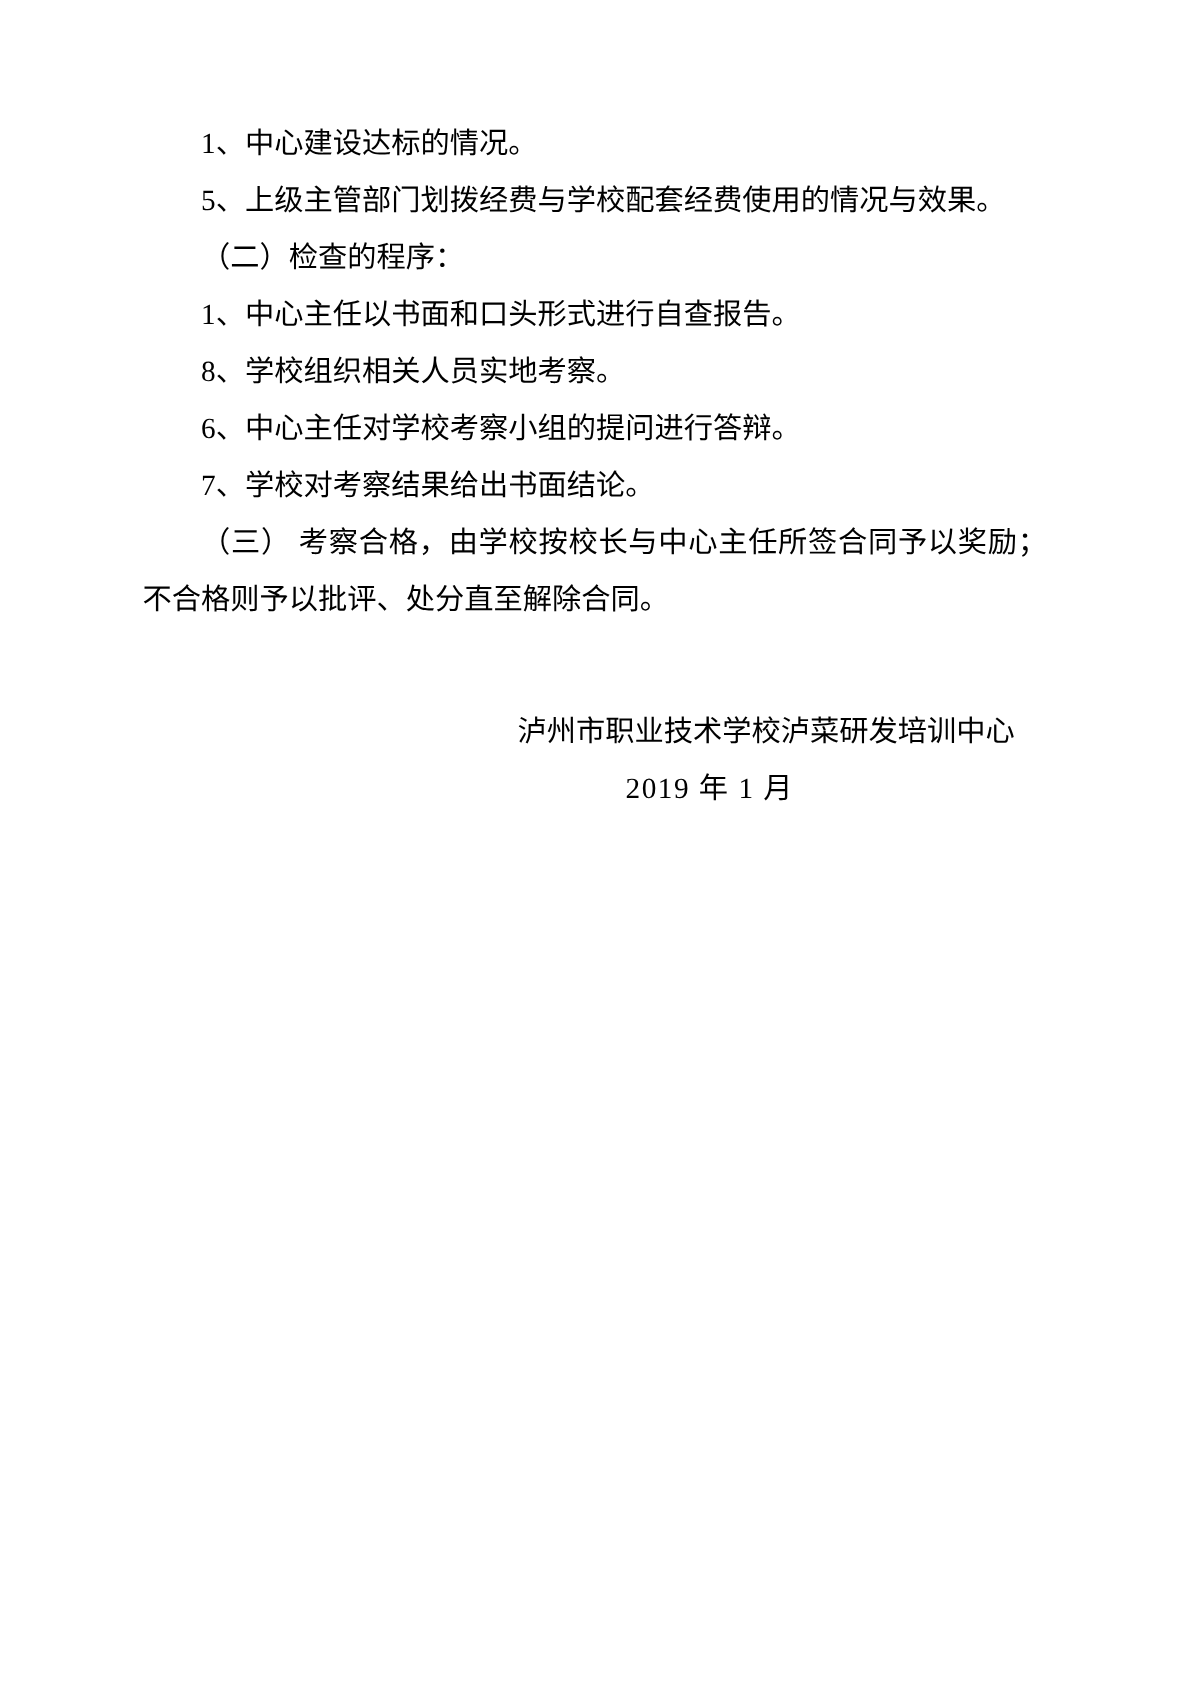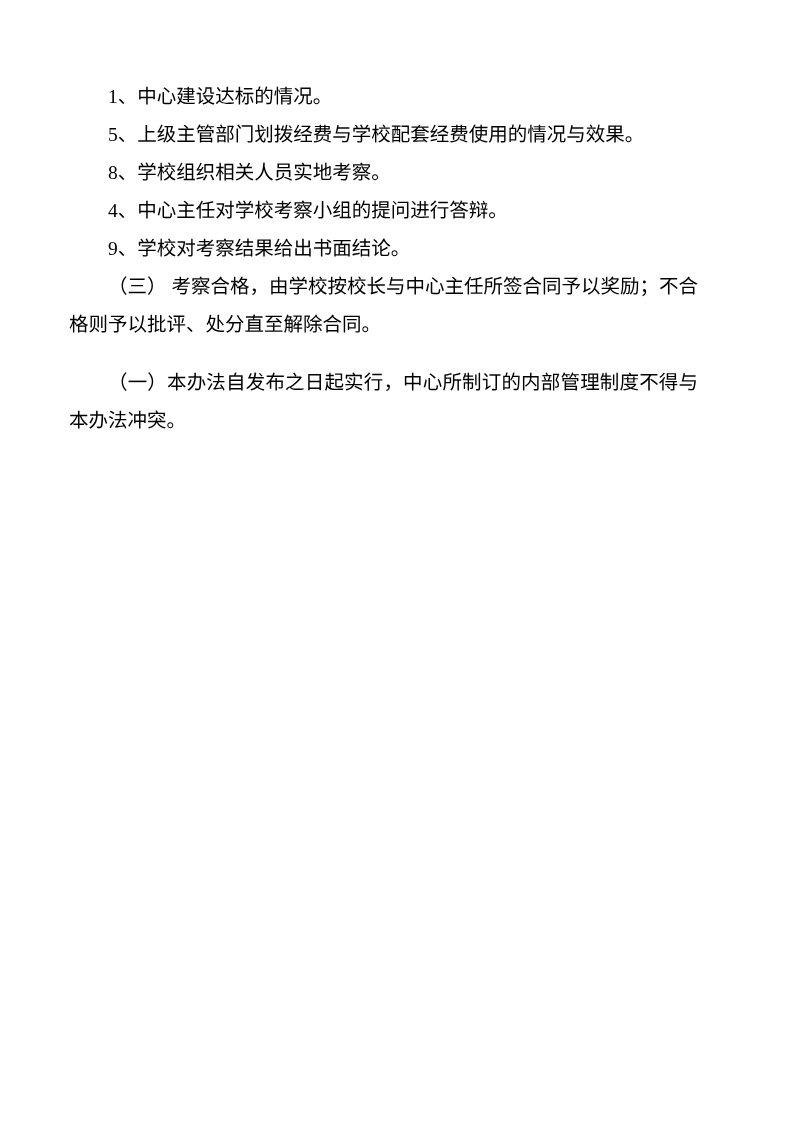--- a/index.html
+++ b/index.html
@@ -13,21 +13,21 @@
     background: #ffffff;
     font-family: "Liberation Serif", "DejaVu Serif", serif;
     color: #000000;
     overflow: hidden;
   }
   .page {
     position: relative;
     width: 793px;
     height: 1122px;
     box-sizing: border-box;
-    padding: 78px 95px 0 69px;
+    padding: 78px 95px 0 95px;
   }
   .para {
     font-size: 19.5px;
     line-height: 38px;
     text-align: justify;
     text-justify: inter-ideograph;
     margin: 0;
     white-space: pre-wrap;
   }
   .indent {
@@ -59,24 +59,29 @@
     letter-spacing: 1px;
   }
 </style>
 </head>
 <body>
 
 <div class="page">
 
   <p class="para indent">1、中心建设达标的情况。</p>
   <p class="para indent">5、上级主管部门划拨经费与学校配套经费使用的情况与效果。</p>
+  <p class="para indent">（二）检查的程序：</p>
+  <p class="para indent">1、中心主任以书面和口头形式进行自查报告。</p>
   <p class="para indent">8、学校组织相关人员实地考察。</p>
-  <p class="para indent">4、中心主任对学校考察小组的提问进行答辩。</p>
-  <p class="para indent">9、学校对考察结果给出书面结论。</p>
+  <p class="para indent">6、中心主任对学校考察小组的提问进行答辩。</p>
+  <p class="para indent">7、学校对考察结果给出书面结论。</p>
   <p class="para indent">（三） 考察合格，由学校按校长与中心主任所签合同予以奖励；不合格则予以批评、处分直至解除合同。</p>
 
   <div class="spacer-md"></div>
 
 
-  <p class="para indent">（一）本办法自发布之日起实行，中心所制订的内部管理制度不得与本办法冲突。</p>
 
+  <div class="signature-block">
+    <p class="sig-line">泸州市职业技术学校泸菜研发培训中心</p>
+    <p class="sig-date">2019 年 1 月</p>
+  </div>
 
 </div>
 
 </body></html>

